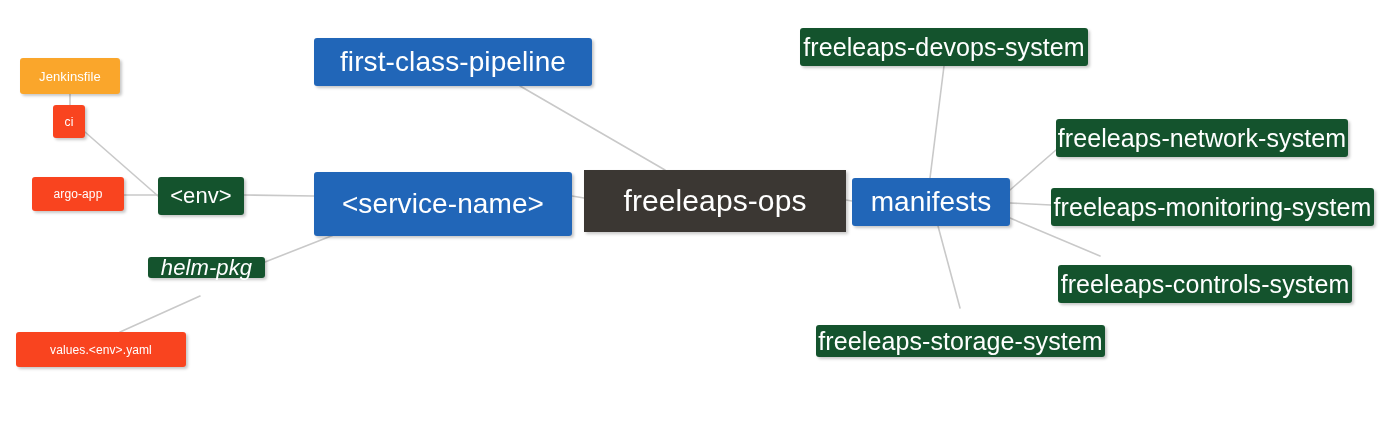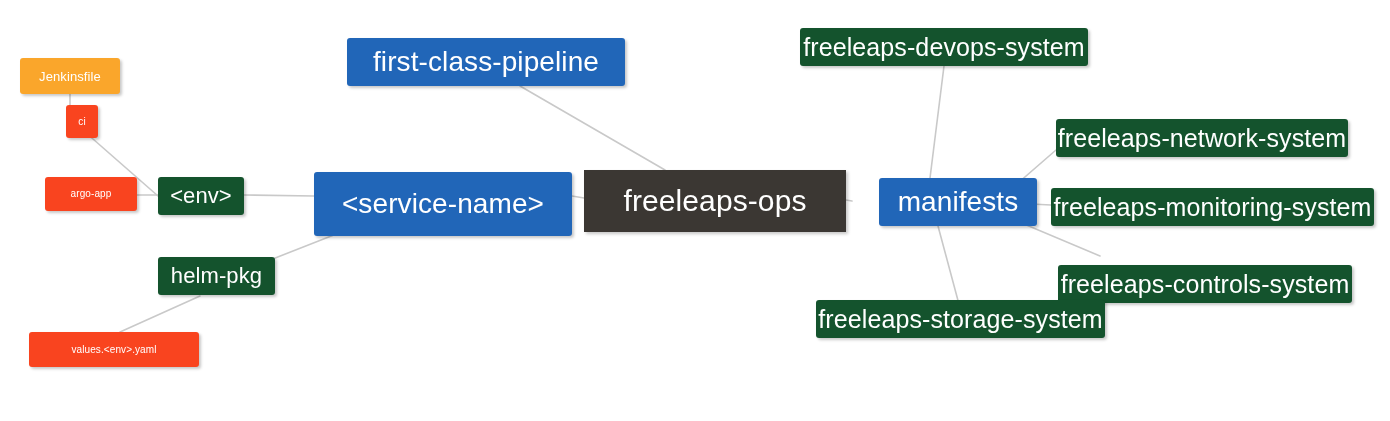--- a/index.html
+++ b/index.html
@@ -46,21 +46,21 @@
     font-size: 30px;
   }
   .blue   { background: #2166b8; }
   .green  { background: #14532d; }
   .red    { background: #f9441f; }
   .orange { background: #faa62b; }
 
   .sz-xl { font-size: 28px; }
   .sz-lg { font-size: 25px; }
   .sz-md { font-size: 22px; }
-  .sz-xs { font-size: 10px; margin-left: 13px; }
+  .sz-xs { font-size: 12px; }
   .sz-xxs { font-size: 13px; }
 </style>
 </head>
 <body>
 
 <div id="canvas">
   <svg id="edges" viewBox="0 0 1390 421" xmlns="http://www.w3.org/2000/svg">
       <path d="M 70,59 L 70,105" stroke="#c9c9c9" stroke-width="1.6" fill="none" stroke-linecap="round"></path>
       <path d="M 85,132 L 158,196" stroke="#c9c9c9" stroke-width="1.6" fill="none" stroke-linecap="round"></path>
       <path d="M 124,195 L 158,195" stroke="#c9c9c9" stroke-width="1.6" fill="none" stroke-linecap="round"></path>
@@ -74,25 +74,25 @@
       <path d="M 1010,190 L 1056,150" stroke="#c9c9c9" stroke-width="1.6" fill="none" stroke-linecap="round"></path>
       <path d="M 1010,203 L 1051,205" stroke="#c9c9c9" stroke-width="1.6" fill="none" stroke-linecap="round"></path>
       <path d="M 1010,218 L 1100,256" stroke="#c9c9c9" stroke-width="1.6" fill="none" stroke-linecap="round"></path>
       <path d="M 938,226 L 960,308" stroke="#c9c9c9" stroke-width="1.6" fill="none" stroke-linecap="round"></path>
     </svg>
   <div id="node-layer">
       <div class="node orange sz-xxs" style="left: 20px; top: 23px; width: 100px; height: 36px; margin-top: 35px;">Jenkinsfile</div>
       <div class="node red sz-xs" style="left: 53px; top: 105px; width: 32px; height: 33px;">ci</div>
       <div class="node red sz-xs" style="left: 32px; top: 177px; width: 92px; height: 34px;">argo-app</div>
       <div class="node green sz-md" style="left: 158px; top: 177px; width: 86px; height: 38px; text-align: right;">&lt;env&gt;</div>
-      <div class="node green sz-md" style="left: 158px; top: 257px; width: 117px; height: 38px;">helm-pkg</div>
+      <div class="node green sz-md" style="left: 148px; top: 257px; width: 117px; height: 21px; font-style: italic;">helm-pkg</div>
       <div class="node red sz-xs" style="left: 16px; top: 332px; width: 170px; height: 35px;">values.&lt;env&gt;.yaml</div>
-      <div class="node blue sz-xl" style="left: 314px; top: 38px; width: 278px; height: 48px; margin-left: 33px;">first-class-pipeline</div>
+      <div class="node blue sz-xl" style="left: 314px; top: 38px; width: 278px; height: 48px;">first-class-pipeline</div>
       <div class="node blue sz-xl" style="left: 314px; top: 172px; width: 258px; height: 64px;">&lt;service-name&gt;</div>
       <div class="node root" style="left: 584px; top: 170px; width: 262px; height: 62px;">freeleaps-ops</div>
-      <div class="node blue sz-xl" style="left: 852px; top: 178px; width: 158px; height: 48px; margin-left: 27px;">manifests</div>
+      <div class="node blue sz-xl" style="left: 852px; top: 178px; width: 158px; height: 48px;">manifests</div>
       <div class="node green sz-lg" style="left: 800px; top: 28px; width: 288px; height: 38px;">freeleaps-devops-system</div>
       <div class="node green sz-lg" style="left: 1056px; top: 119px; width: 292px; height: 38px;">freeleaps-network-system</div>
       <div class="node green sz-lg" style="left: 1051px; top: 188px; width: 323px; height: 38px;">freeleaps-monitoring-system</div>
       <div class="node green sz-lg" style="left: 1058px; top: 256px; width: 294px; height: 38px; margin-top: 9px;">freeleaps-controls-system</div>
-      <div class="node green sz-lg" style="left: 816px; top: 300px; width: 289px; height: 38px;">freeleaps-storage-system</div>
+      <div class="node green sz-lg" style="left: 816px; top: 325px; width: 289px; height: 32px;">freeleaps-storage-system</div>
     </div>
 </div>
 
 </body></html>

